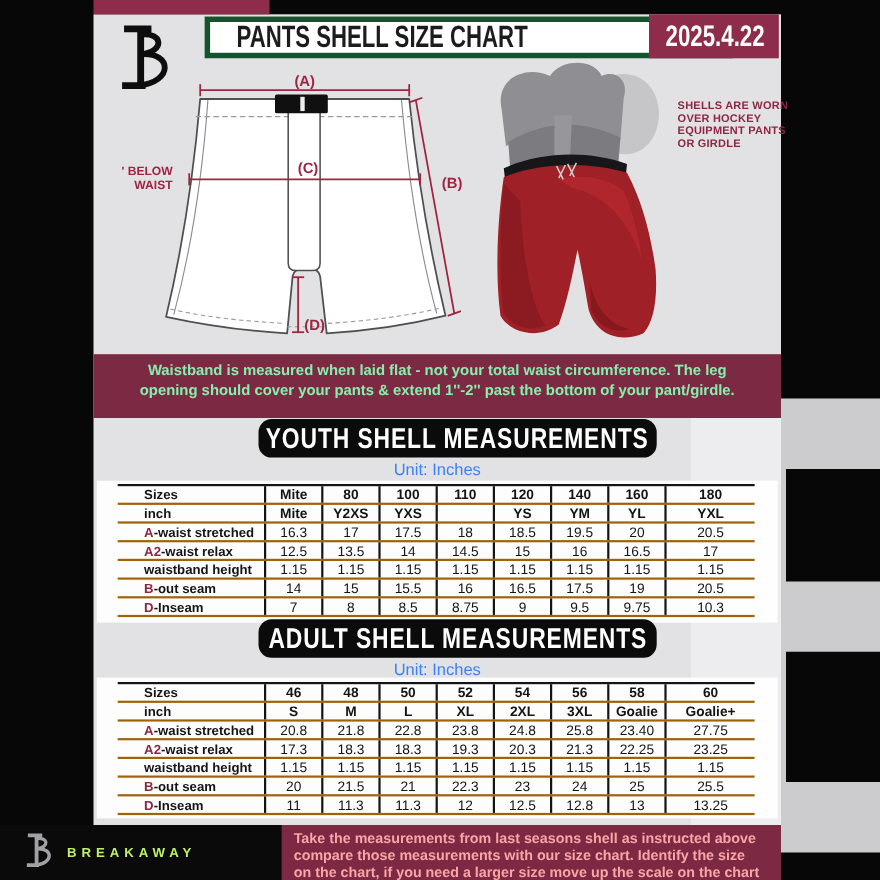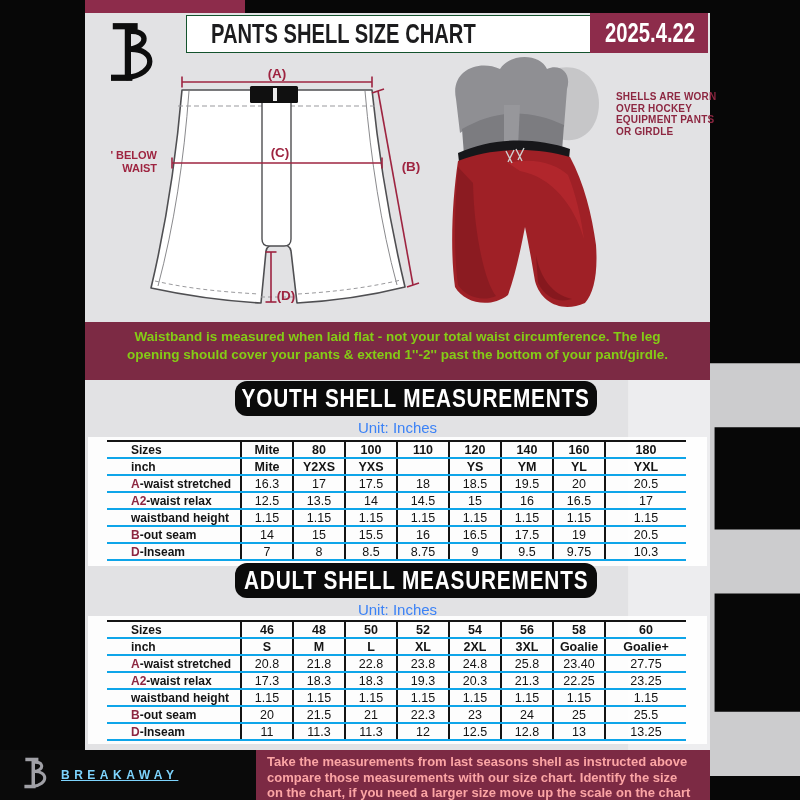--- a/index.html
+++ b/index.html
@@ -6,65 +6,65 @@
   .page{position:relative;width:800px;height:800px;background:#070707;overflow:hidden;
         font-family:"Liberation Sans",sans-serif;}
   .abs{position:absolute;}
   
   .gray-col{left:85px;top:13px;width:625px;height:737px;background:#e2e2e4;z-index:0;}
   .watermark{left:588px;top:268px;font-size:600px;line-height:1;font-weight:bold;
              color:rgba(238,238,241,0.85);z-index:1;letter-spacing:0;}
   
   .top-strip{left:85px;top:0;width:160px;height:13px;background:#8d2c4b;z-index:2;}
   .title-banner{left:186px;top:15px;width:480px;height:38px;background:#ffffff;
-                border:1px solid #14532d;box-sizing:border-box;z-index:2;display:flex;align-items:center;}
+                border:5px solid #14532d;box-sizing:border-box;z-index:2;display:flex;align-items:center;}
   .title-banner span{display:inline-block;transform:scaleX(.72);transform-origin:left center;
                      font-size:28px;font-weight:bold;color:#1c1c1e;white-space:nowrap;margin-left:24px;}
   .date-box{left:590px;top:13px;width:118px;height:40px;background:#8d2c4b;z-index:3;
             display:flex;align-items:center;}
   .date-box span{display:inline-block;transform:scaleX(.75);font-size:27px;font-weight:bold;
                  color:#ffffff;white-space:nowrap;}
   .logo-header{left:106px;top:20px;z-index:2;}
   
   .diagram{left:110px;top:60px;z-index:2;}
   .pants-illu{left:448px;top:55px;z-index:2;}
   .side-note{left:596px;top:91px;z-index:2;color:#8d2741;font-size:10px;font-weight:bold;
              line-height:11.5px;letter-spacing:.2px;margin-left:20px;}
   
   .info-banner{left:85px;top:322px;width:625px;height:58px;background:#7c2a44;z-index:2;
                text-align:center;padding-top:6px;box-sizing:border-box;}
-  .info-banner div{color:#84cc16;font-size:13.5px;font-weight:bold;line-height:17.5px;white-space:nowrap;}
+  .info-banner div{color:#86efac;font-size:13.5px;font-weight:bold;line-height:17.5px;white-space:nowrap;}
   
   .section-banner{width:362px;height:35px;left:235px;background:#0b0b0b;border-radius:12px;z-index:2;
                   display:flex;align-items:center;justify-content:center;}
   .section-banner span{display:inline-block;transform:scaleX(.8);font-size:26px;font-weight:bold;
                        color:#ffffff;letter-spacing:1px;white-space:nowrap;}
   .banner-youth{top:381px;}
   .banner-adult{top:563px;}
   .unit{left:85px;width:625px;text-align:center;z-index:2;color:#3b82f6;font-size:15px;font-weight:500;}
   .unit-youth{top:419px;}
   .unit-adult{top:601px;}
   
   .panel{left:88px;width:619px;background:rgba(255,255,255,0.93);z-index:2;}
   .panel-youth{top:437px;height:129px;}
   .panel-adult{top:616px;height:128px;}
   .sizes-table{border-top:2px solid #141414;width:579px;}
   .panel-youth .sizes-table{margin:3px 21px 0 19px;}
   .panel-adult .sizes-table{margin:4px 21px 0 19px;}
   .trow{display:grid;grid-template-columns:133px repeat(7,52px) 1fr;height:17px;
-        border-bottom:2px solid #0ea5e9;box-sizing:border-box;}
+        border-bottom:2px solid #a16207;box-sizing:border-box;}
   .tlabel{padding-left:24px;font-weight:bold;font-size:12px;color:#141414;display:flex;align-items:center;}
   .tcell{border-left:2px solid #141414;font-size:12.5px;color:#141414;display:flex;
          align-items:center;justify-content:center;}
   .theader .tcell{font-weight:bold;}
   .pfx{color:#8d2741;}
   
   .footer-black{left:0;top:750px;width:256px;height:50px;background:#0a0a0a;z-index:3;
                 display:flex;align-items:center;padding-left:23px;box-sizing:border-box;}
-  .footer-brand{color:#7dd3fc;font-size:12px;font-weight:bold;letter-spacing:4.5px;margin-left:10px;white-space:nowrap;text-decoration:underline;}
+  .footer-brand{color:#bef264;font-size:12px;font-weight:bold;letter-spacing:4.5px;margin-left:10px;white-space:nowrap;}
   .footer-maroon{left:256px;top:750px;width:454px;height:50px;background:#7c2a44;z-index:3;
                  padding:4px 0 0 11px;box-sizing:border-box;}
   .footer-maroon div{color:#fca5a5;font-size:13px;font-weight:bold;line-height:15.5px;white-space:nowrap;}
 </style>
 </head>
 <body>
 
 <div class="page">
 
   <div class="abs gray-col"></div>

